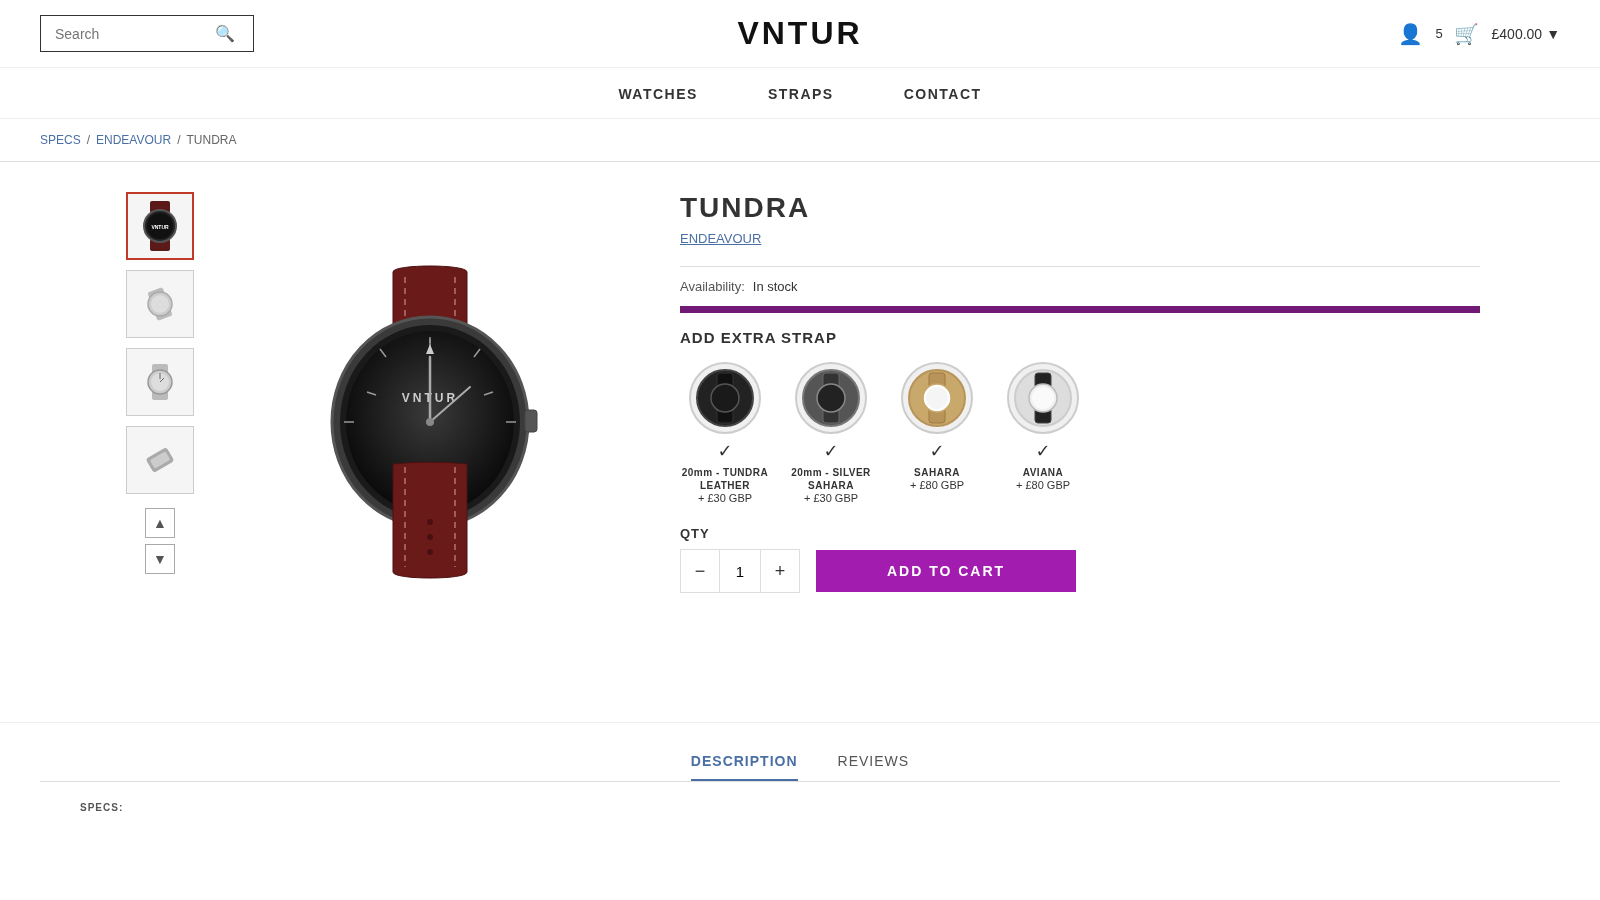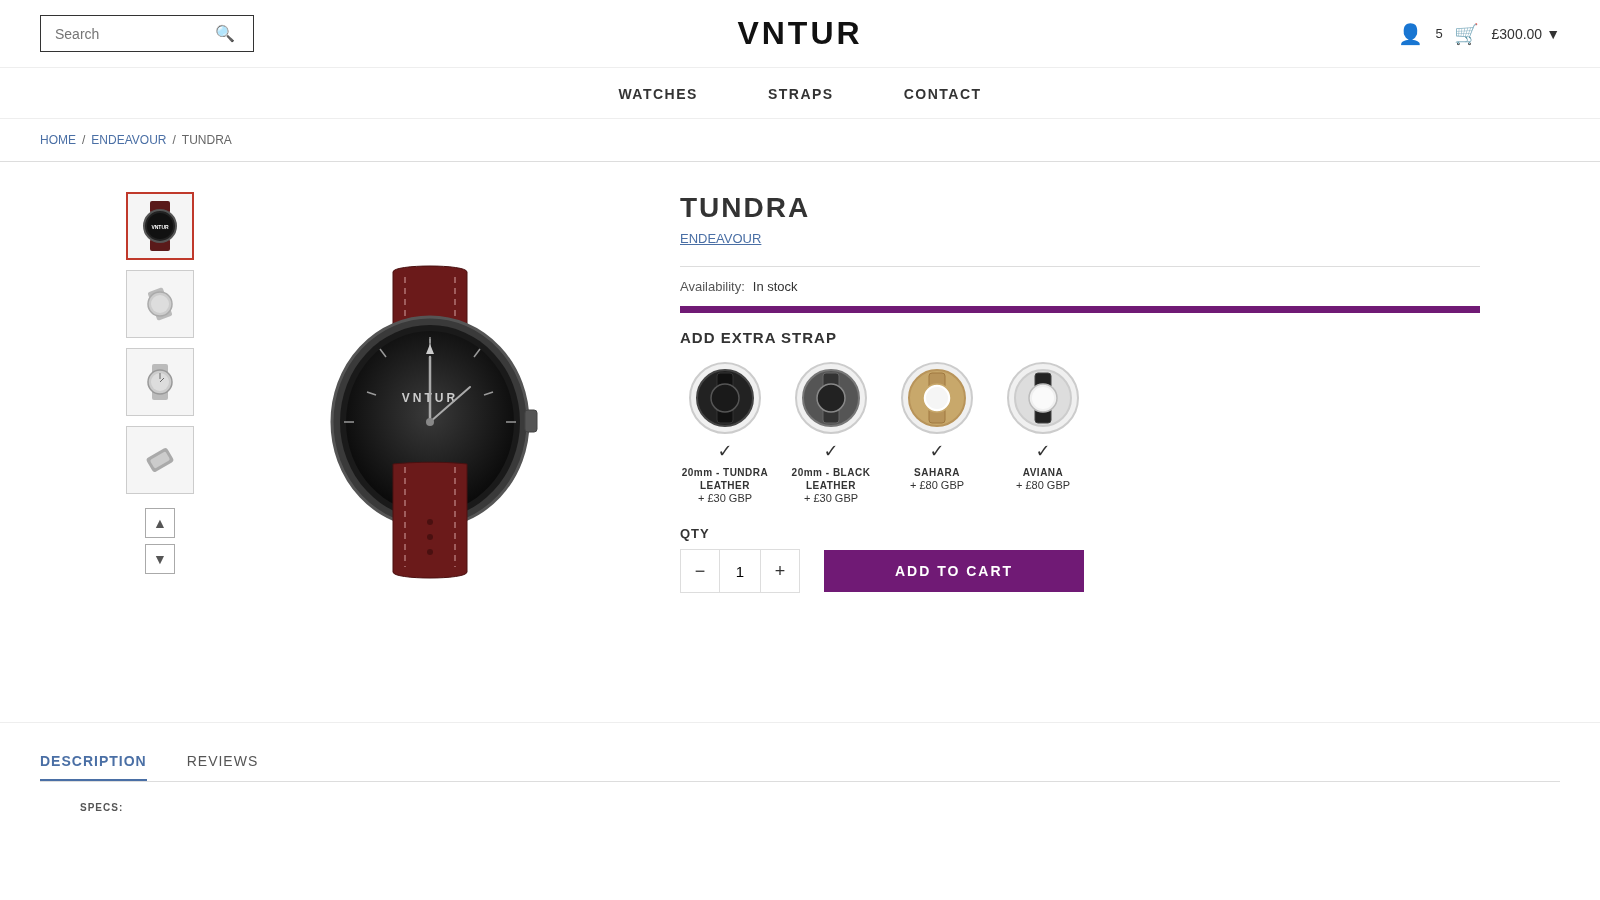--- a/index.html
+++ b/index.html
@@ -56,25 +56,25 @@
     .strap-check { font-size: 18px; color: #333; margin-bottom: 4px; }
     .strap-name { font-size: 10px; font-weight: 700; text-align: center; line-height: 1.3; letter-spacing: 0.5px; }
     .strap-price { font-size: 11px; color: #333; text-align: center; }
 
     
     .qty-cart-row { display: flex; align-items: center; gap: 16px; margin-top: 8px; }
     .qty-label { font-size: 13px; font-weight: 600; letter-spacing: 1px; margin-bottom: 6px; margin-top: 11px; }
     .qty-controls { display: flex; align-items: center; border: 1px solid #ddd; }
     .qty-btn { width: 38px; height: 42px; border: none; background: #fff; font-size: 18px; cursor: pointer; color: #333; display: flex; align-items: center; justify-content: center; }
     .qty-value { width: 42px; height: 42px; text-align: center; border: none; border-left: 1px solid #ddd; border-right: 1px solid #ddd; font-size: 15px; outline: none; }
-    .add-to-cart-btn { background: #701a75; color: #fff; border: none; padding: 0 50px; height: 42px; font-size: 14px; font-weight: 700; letter-spacing: 2px; cursor: pointer; flex: 1; max-width: 260px; margin-left: 8px; }
+    .add-to-cart-btn { background: #a21caf; color: #fff; border: none; padding: 0 50px; height: 42px; font-size: 14px; font-weight: 700; letter-spacing: 2px; cursor: pointer; flex: 1; max-width: 260px; }
 
     
     .tabs-section { padding: 30px 40px 0; border-top: 1px solid #eee; margin-top: 40px; }
-    .tabs { display: flex; gap: 40px; border-bottom: 1px solid #ddd; padding-bottom: 0; }
+    .tabs { display: flex; justify-content: center; gap: 40px; border-bottom: 1px solid #ddd; padding-bottom: 0; }
     .tab { font-size: 14px; font-weight: 500; padding-bottom: 10px; cursor: pointer; color: #555; letter-spacing: 1px; }
     .tab.active { color: #4a6fa5; border-bottom: 2px solid #4a6fa5; font-weight: 600; }
     .specs-label { padding: 20px 40px 0; font-size: 10px; font-weight: 700; letter-spacing: 1px; color: #555; }
 
     
     .watch-main { width: 310px; height: 460px; }
   </style>
 </head>
 <body>
 
@@ -82,34 +82,34 @@
   <div class="search-box">
     <input type="text" placeholder="Search" style="">
     <span class="search-icon">🔍</span>
   </div>
   <div class="logo">VNTUR</div>
   <div class="header-right">
     <span class="user-icon">👤</span>
     <span class="cart-count">5</span>
     <span class="cart-icon">🛒</span>
     <span class="currency">
-      <span>£300.00</span>
+      <span>£400.00</span>
       <span>▼</span>
     </span>
   </div>
 </header>
 
 <nav class="nav">
   <a class="nav-item">WATCHES</a>
   <a class="nav-item">STRAPS</a>
   <a class="nav-item">CONTACT</a>
 </nav>
 
 <div class="breadcrumb">
-  <a>HOME</a>
+  <a>SPECS</a>
   <span>/</span>
   <a>ENDEAVOUR</a>
   <span>/</span>
   <span>TUNDRA</span>
 </div>
 
 <div class="product-section">
 
   <div class="thumbnails">
     <div class="thumb active">
@@ -237,21 +237,21 @@
 
       <div class="strap-option">
         <div class="strap-img">
           <svg width="60" height="60" viewBox="0 0 60 60">
             <circle cx="30" cy="30" r="28" fill="#555" stroke="#777" stroke-width="2"></circle>
             <rect x="22" y="5" width="16" height="50" rx="3" fill="#333" stroke="#666" stroke-width="1"></rect>
             <circle cx="30" cy="30" r="14" fill="#222" stroke="#888" stroke-width="1.5"></circle>
           </svg>
         </div>
         <span class="strap-check">✓</span>
-        <span class="strap-name">20mm - BLACK LEATHER</span>
+        <span class="strap-name">20mm - SILVER SAHARA</span>
         <span class="strap-price">+ £30 GBP</span>
       </div>
 
       <div class="strap-option">
         <div class="strap-img">
           <svg width="60" height="60" viewBox="0 0 60 60">
             <circle cx="30" cy="30" r="28" fill="#c8a86b" stroke="#b8945a" stroke-width="2"></circle>
             <rect x="22" y="5" width="16" height="50" rx="3" fill="#b8945a" stroke="#a07840" stroke-width="1"></rect>
             <circle cx="30" cy="30" r="14" fill="#fff" stroke="#c8a86b" stroke-width="1.5"></circle>
             <circle cx="30" cy="30" r="11" fill="#f5f5f5"></circle>

